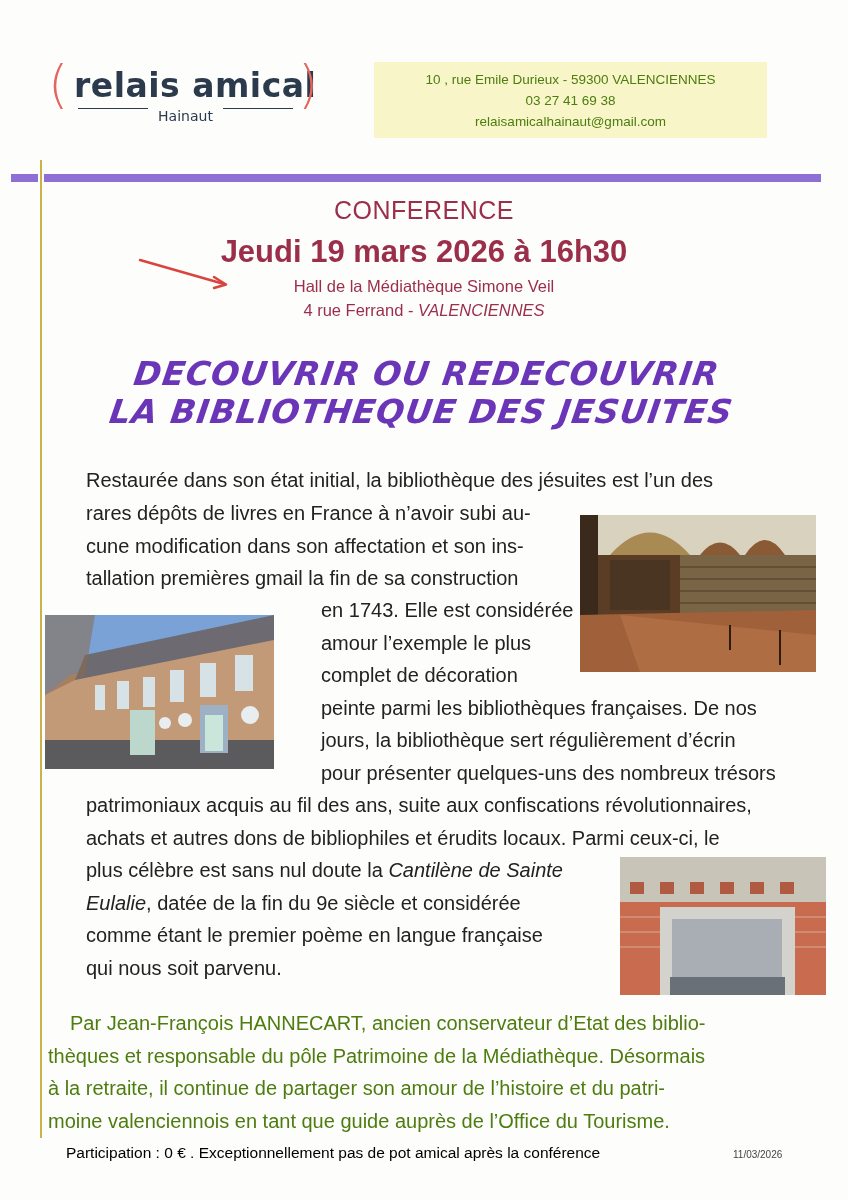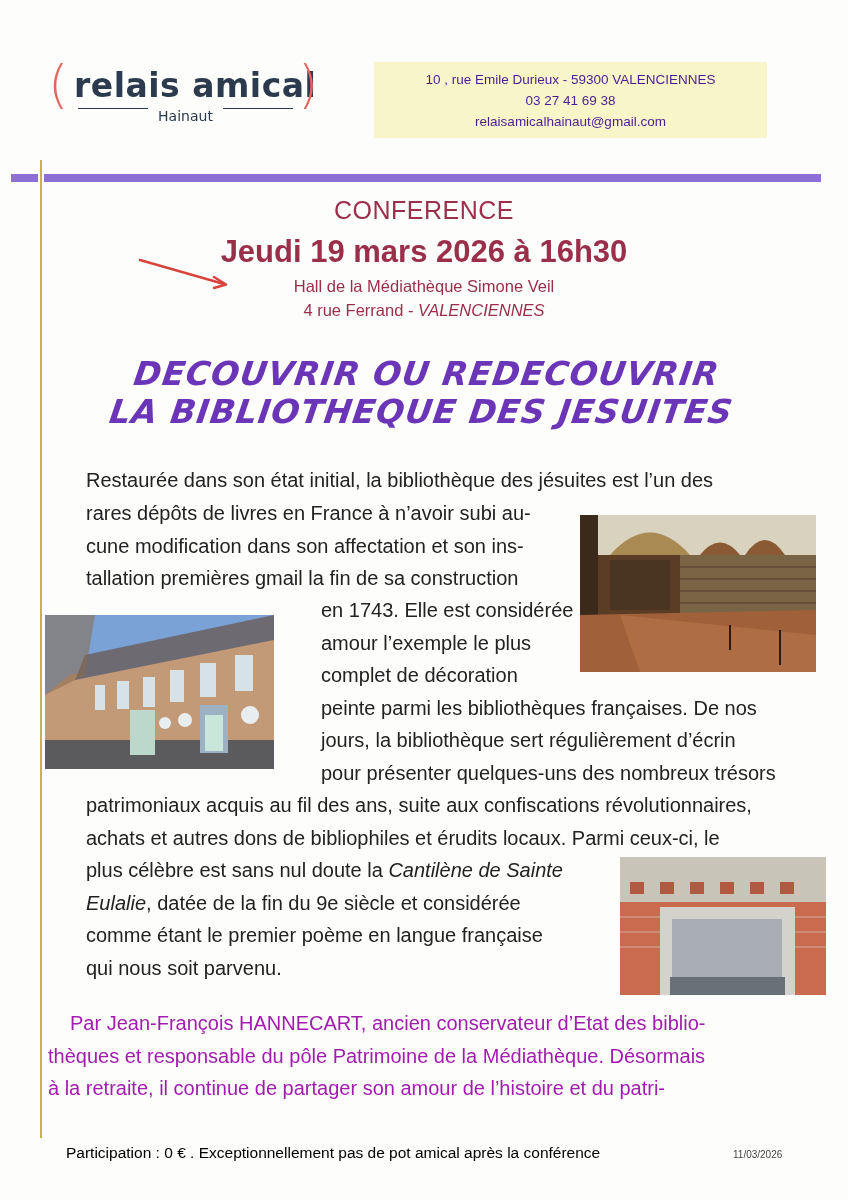--- a/index.html
+++ b/index.html
@@ -28,21 +28,21 @@
       display: flex; align-items: flex-start; gap: 10px;
     }
     .logo .sub .line { flex: 1; height: 1px; background: #2b3a4d; }
     .logo .sub .txt { font-size: 14px; color: #2b3a4d; font-family: "DejaVu Sans", sans-serif; }
 
     
     .contact {
       left: 374px; top: 62px; width: 393px; height: 76px;
       background: #f8f6c8;
       display: flex; flex-direction: column; align-items: center; justify-content: center;
-      font-size: 13.5px; line-height: 21px; color: #4c1d95;
+      font-size: 13.5px; line-height: 21px; color: #4d7c0f;
     }
 
     
     .purple-bar-left { left: 11px; top: 174px; width: 27px; height: 8px; background: #8e6fd6; }
     .purple-bar { left: 44px; top: 174px; width: 777px; height: 8px; background: #8e6fd6; }
     .side-line { left: 40px; top: 160px; width: 2px; height: 978px; background: #c9b24a; }
 
     
     .center-block { left: 0; width: 848px; text-align: center; color: #9b2f4a; }
     .conf-title { top: 196px; font-size: 25px; letter-spacing: 0.5px; }
@@ -64,21 +64,21 @@
     
     .p { position: absolute; font-size: 20px; line-height: 32.5px; color: #222; white-space: nowrap; margin-left: 38px; }
     .p i { font-style: italic; }
 
     
     .photo { position: absolute; overflow: hidden; }
     .photo-library { left: 580px; top: 515px; width: 236px; height: 157px; }
     .photo-facade { left: 45px; top: 615px; width: 229px; height: 154px; }
     .photo-plaque { left: 620px; top: 857px; width: 206px; height: 138px; }
 
-    .p2 { left: 48px; top: 1007px; font-size: 20px; line-height: 32.5px; color: #a21caf; width: 780px; }
+    .p2 { left: 48px; top: 1007px; font-size: 20px; line-height: 32.5px; color: #4d7c0f; width: 780px; }
     .p2 .l { display: block; white-space: nowrap; }
 
     .footer-text { left: 66px; top: 1144px; font-size: 15.5px; color: #000000; }
     .footer-date { left: 733px; top: 1149px; font-size: 10px; color: #444; }
   </style>
 </head>
 <body>
 
 <div class="abs logo">
   <span class="paren l">(</span>
@@ -207,16 +207,17 @@
       <line x1="175" y1="75" x2="206" y2="75"></line>
         <line x1="175" y1="90" x2="206" y2="90"></line>
     </g>
   </svg>
 </div>
 
 <div class="abs p2">
   <span class="l" style="padding-left:22px;">Par Jean-François HANNECART, ancien conservateur d’Etat des biblio-</span>
   <span class="l">thèques et responsable du pôle Patrimoine de la Médiathèque. Désormais</span>
   <span class="l">à la retraite, il continue de partager son amour de l’histoire et du patri-</span>
+  <span class="l">moine valenciennois en tant que guide auprès de l’Office du Tourisme.</span>
 </div>
 
 <div class="abs footer-text">Participation : 0 € . Exceptionnellement pas de pot amical  après la conférence</div>
 <div class="abs footer-date">11/03/2026</div>
 
 </body></html>

